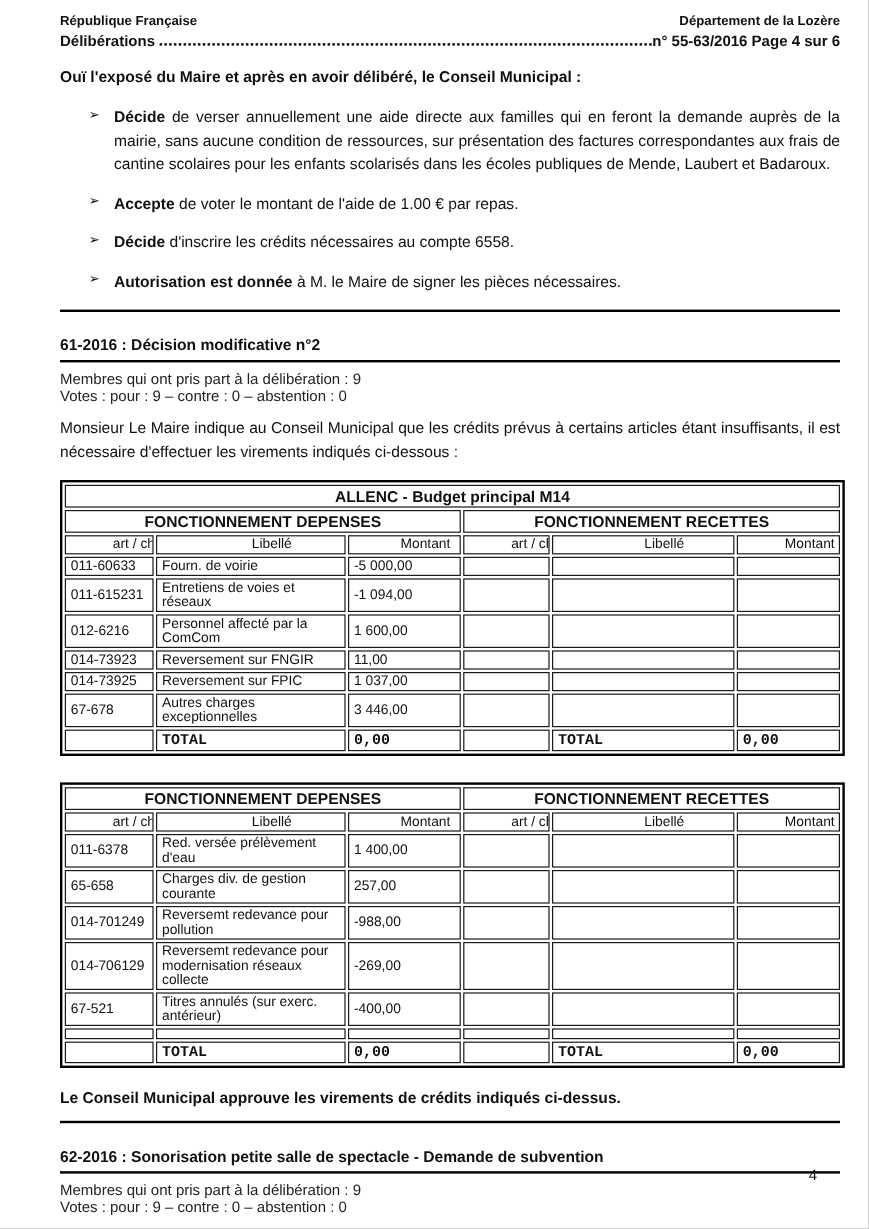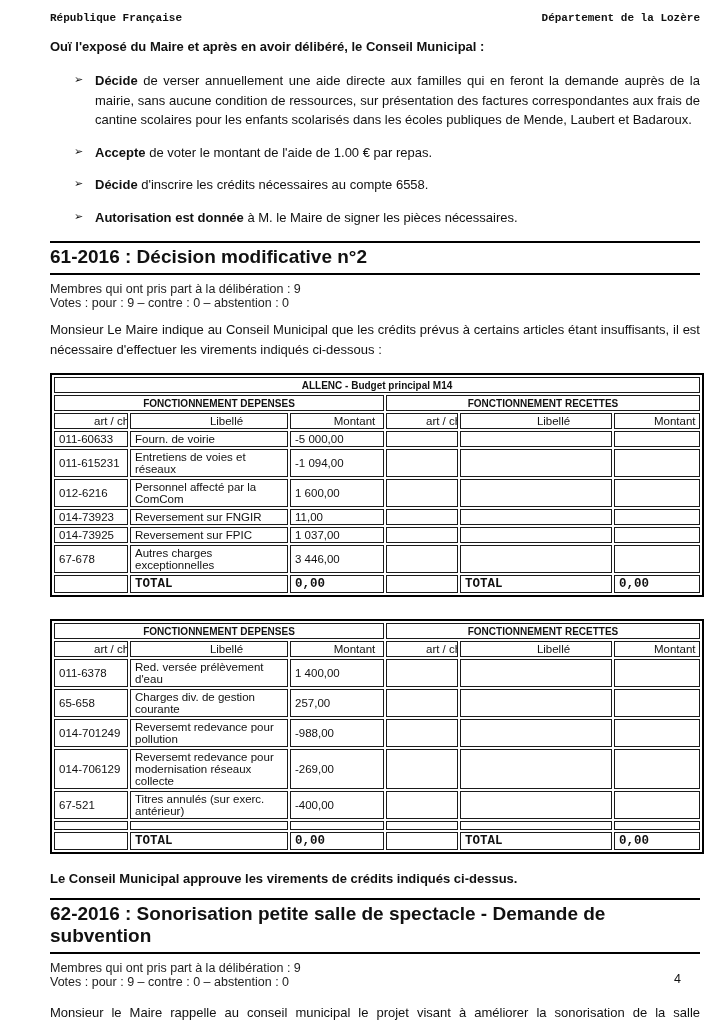--- a/index.html
+++ b/index.html
@@ -14,42 +14,42 @@
     font-family: "Liberation Sans", sans-serif;
     overflow: hidden;
   }
   .content {
     position: absolute;
     left: 50px;
     top: 12px;
     width: 650px;
   }
   
-  .hdr { font-family: Liberation Mono, monospace; font-weight: bold; }
+  .hdr { font-family: Liberation Sans, sans-serif; font-weight: bold; }
   .hdr-row1 { display: flex; justify-content: space-between; font-size: 11px; }
   .hdr-row2 { display: flex; align-items: flex-end; font-size: 12.5px; margin-top: 3px; }
   .leader { flex: 1 1 auto; border-bottom: 2px dotted #000; margin: 0 1px 3px 4px; }
   
   .intro { margin-top: 15px; font-weight: bold; font-size: 13px; }
   ul.bullets { list-style: none; margin-top: 17px; padding-left: 45px; }
   ul.bullets li {
     position: relative;
     margin-bottom: 13px;
     font-size: 13px;
     line-height: 1.5;
     text-align: justify;
   }
   .bullet-marker { position: absolute; left: -21px; top: 0; font-size: 11px; }
   .section-bar {
     margin-top: 14px;
     border-top: 2px solid #000;
     border-bottom: 2px solid #000;
-    padding: 3px 0 5px 0;
+    padding: 20px 0 5px 0;
     font-weight: bold;
-    font-size: 19px;
+    font-size: 13px;
   }
   .meta-row { display: flex; justify-content: space-between; margin-top: 7px; font-size: 12.5px; color: #222; flex-direction: column; }
   .meta-votes { margin-right: 38px; }
   .para { margin-top: 10px; font-size: 13px; line-height: 1.54; text-align: justify; }
   .para-gap { margin-top: 14px; }
   .approve { margin-top: 17px; font-weight: bold; font-size: 13px; }
   
   table.budget {
     width: 650px;
     table-layout: fixed;
@@ -59,41 +59,46 @@
     margin-top: 13px;
     font-size: 11.5px;
     background: #fff;
   }
   table.budget td {
     border: 1px solid #1a1a1a;
     padding: 1px 4px;
     height: 16px;
     overflow: hidden;
   }
-  td.tt, td.ts { text-align: center; font-weight: bold; font-size: 10px; white-space: nowrap; }
+  td.tt, td.ts { text-align: center; font-weight: bold; font-size: 13px; white-space: nowrap; }
   tr.tc td { text-align: center; white-space: nowrap; padding-left: 39px; }
   td.amount { text-align: left; white-space: nowrap; }
   td.code { white-space: nowrap; }
   td.divL { border-left: 4px solid #000; }
   tr.total-row td { font-weight: bold; font-size: 12.5px; font-family: Liberation Mono, monospace; }
   tr.spacer-row td { height: 9px; padding: 0; }
   td.noborder { border: none; }
   .t2gap { height: 9px; }
   .page-number { position: absolute; left: 674px; top: 972px; font-size: 12.5px; }
 </style>
 </head>
 <body>
 
 <div class="page">
   <div class="content">
 
     <div class="hdr">
       <div class="hdr-row1">
         <span>République Française</span>
         <span>Département de la Lozère</span>
+      </div>
+      <div class="hdr-row2">
+        <span>Délibérations</span>
+        <div class="leader"></div>
+        <span>n° 55-63/2016 Page 4 sur 6</span>
       </div>
     </div>
 
     <div class="intro">Ouï l'exposé du Maire et après en avoir délibéré, le Conseil Municipal :</div>
 
     <ul class="bullets">
       <li>
         <span class="bullet-marker">➢</span>
         <b>Décide</b><span> de verser annuellement une aide directe aux familles qui en feront la demande auprès de la mairie, sans aucune condition de ressources, sur présentation des factures correspondantes aux frais de cantine scolaires pour les enfants scolarisés dans les écoles publiques de Mende, Laubert et Badaroux.</span>
       </li>

